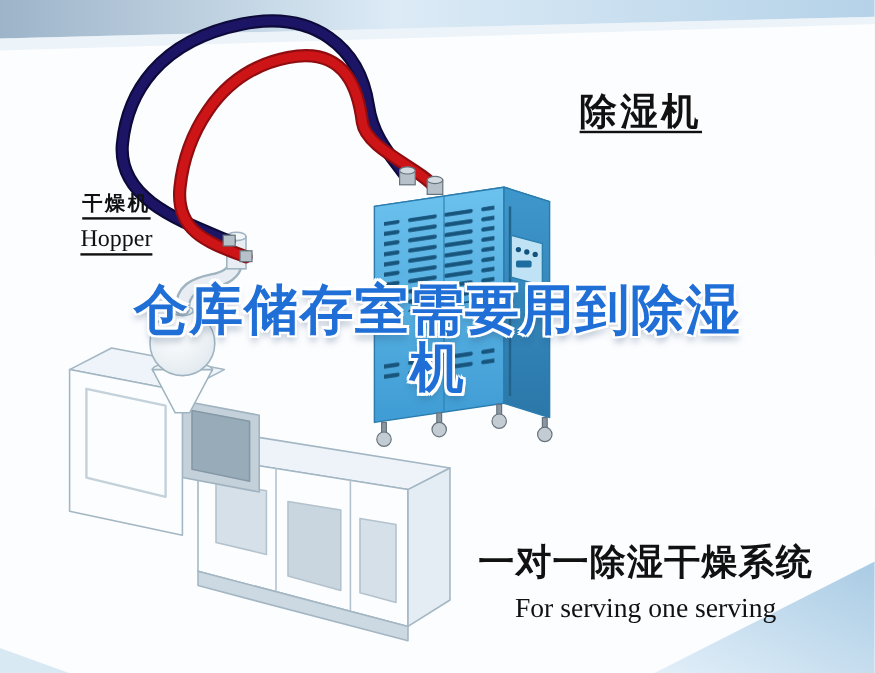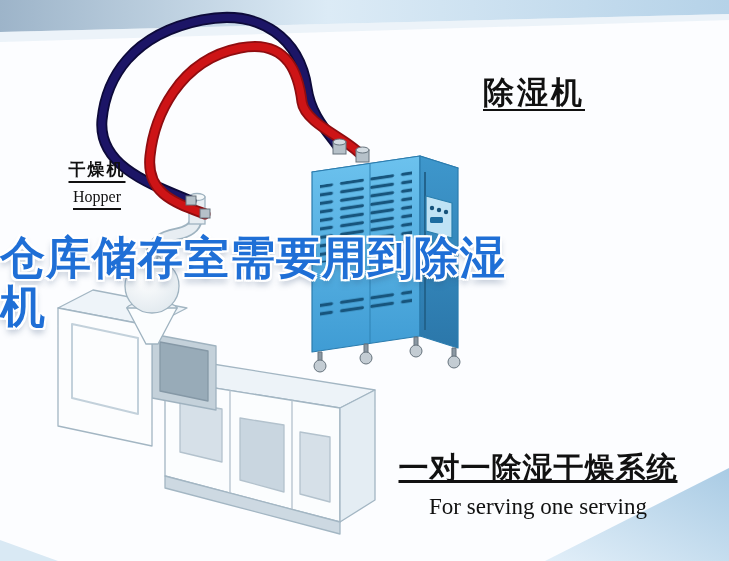--- a/index.html
+++ b/index.html
@@ -1,29 +1,29 @@
 <!DOCTYPE html>
 <html><head>
 <meta charset="utf-8">
 <style>
   html,body{margin:0;padding:0;background:#e9eef2;}
   .stage{position:relative;width:729px;height:561px;background:#fcfdff;overflow:hidden;
          font-family:"Liberation Sans",sans-serif;}
   .stage svg{position:absolute;left:0;top:0;}
   .label{position:absolute;text-align:center;color:#111;}
-  .zh{font-weight:bold;text-decoration:underline;}
+  .zh{font-weight:bold;}
   .en{font-family:"Liberation Serif",serif;}
   .underline{text-decoration:underline;text-underline-offset:6px;text-decoration-thickness:2px;}
   #dehu-label{left:448px;top:72px;width:172px;}
   #dehu-label .zh{font-size:31px;letter-spacing:3px;}
   #dehu-label .en{font-size:24px;margin-top:7px;}
   #hopper-label{left:34px;top:158px;width:126px;}
   #hopper-label .zh{font-size:17px;letter-spacing:2px;}
-  #hopper-label .en{font-size:16px;margin-top:7px;}
-  #main-title{left:0;top:233px;width:729px;text-align:left;font-weight:bold;font-size:45px;
+  #hopper-label .en{font-size:20px;margin-top:7px;}
+  #main-title{left:0;top:233px;width:729px;text-align:center;font-weight:bold;font-size:45px;
       line-height:49px;color:#1f6fd6;letter-spacing:1px;
       text-shadow:-2px -2px 0 #fff,2px -2px 0 #fff,-2px 2px 0 #fff,2px 2px 0 #fff,
                   -2px 0 0 #fff,2px 0 0 #fff,0 -2px 0 #fff,0 2px 0 #fff,0 5px 6px rgba(40,70,110,.35);}
   #system-label{left:376px;top:448px;width:324px;}
   #system-label .zh{font-size:30px;letter-spacing:1px;}
   #system-label .en{font-size:23px;margin-top:5px;}
 </style>
 </head>
 <body>
 

